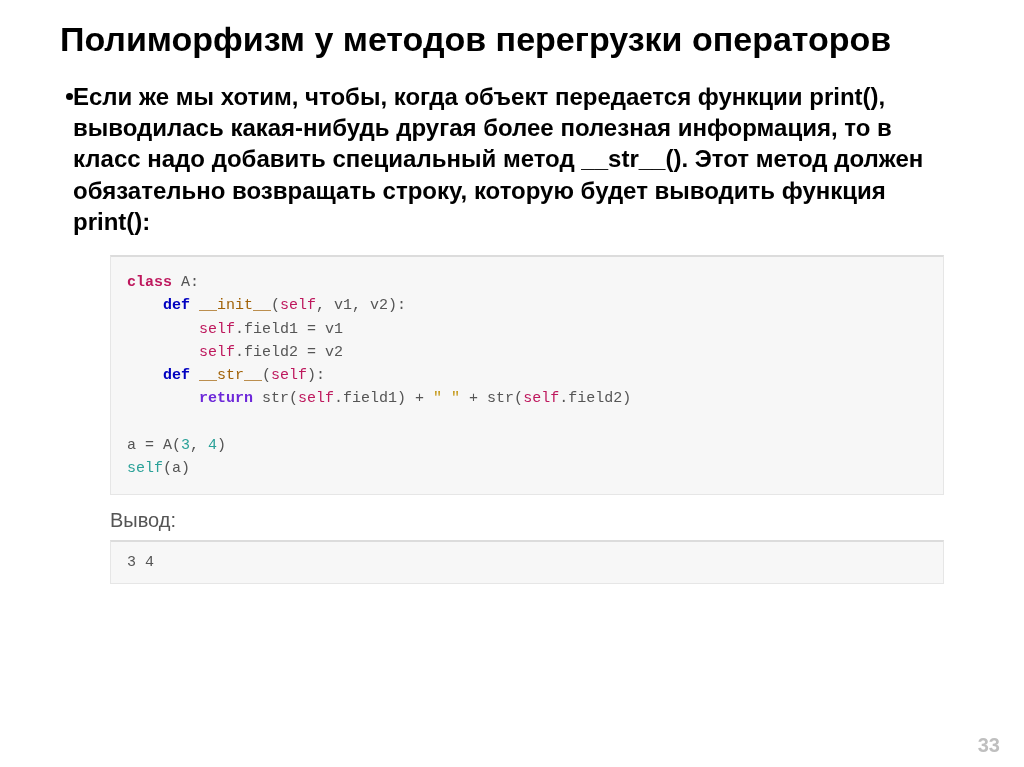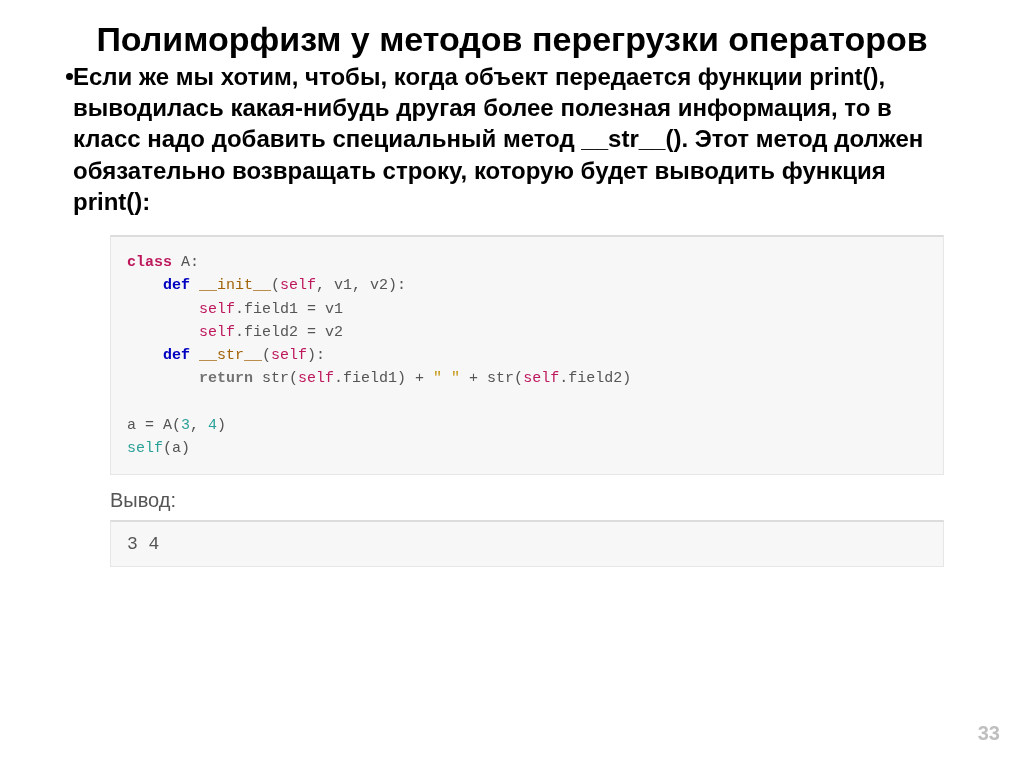--- a/index.html
+++ b/index.html
@@ -7,23 +7,22 @@
   body {
     background: #ffffff;
     font-family: Arial, Helvetica, sans-serif;
     color: #000;
     position: relative;
     padding: 20px 60px 0 60px;
   }
   .title {
     font-size: 34px;
     font-weight: bold;
-    text-align: center;
     line-height: 1.15;
-    margin-bottom: 2px;
+    margin-bottom: 22px;
   }
   .bullet-row {
     display: flex;
     align-items: flex-start;
     margin-left: 6px;
     margin-bottom: 18px;
   }
   .bullet {
     width: 7px;
     height: 7px;
@@ -48,42 +47,42 @@
     line-height: 1.55;
     color: #555;
     white-space: pre;
   }
   .kw-class { color: #be185d; font-weight: bold; }
   .kw-def   { color: #0000c0; font-weight: bold; }
   .magic    { color: #a16207; }
   .selfkw   { color: #be185d; }
   .num      { color: #2aa198; }
   .str      { color: #c29510; }
-  .ret      { color: #737373; font-weight: bold; }
+  .ret      { color: #6d28d9; font-weight: bold; }
   .bi       { color: #2aa198; }
   .plain    { color: #555; }
   .out-label {
     margin: 0 20px 8px 50px;
     font-family: Arial, Helvetica, sans-serif;
     font-size: 20px;
     color: #555;
   }
   .output-box {
     margin: 0 20px 0 50px;
     background: #f7f7f7;
     border: 1px solid #e6e6e6;
     border-top: 2px solid #dcdcdc;
     padding: 12px 16px;
     font-family: Consolas, "Courier New", monospace;
-    font-size: 18px;
+    font-size: 15px;
     color: #555;
   }
   .pagenum {
     position: absolute;
-    bottom: 22px;
+    bottom: 10px;
     right: 24px;
     color: #bfbfbf;
     font-size: 20px;
     font-weight: bold;
   }
 </style>
 </head>
 <body>
 
 <h1 class="title">Полиморфизм у методов перегрузки операторов</h1>

